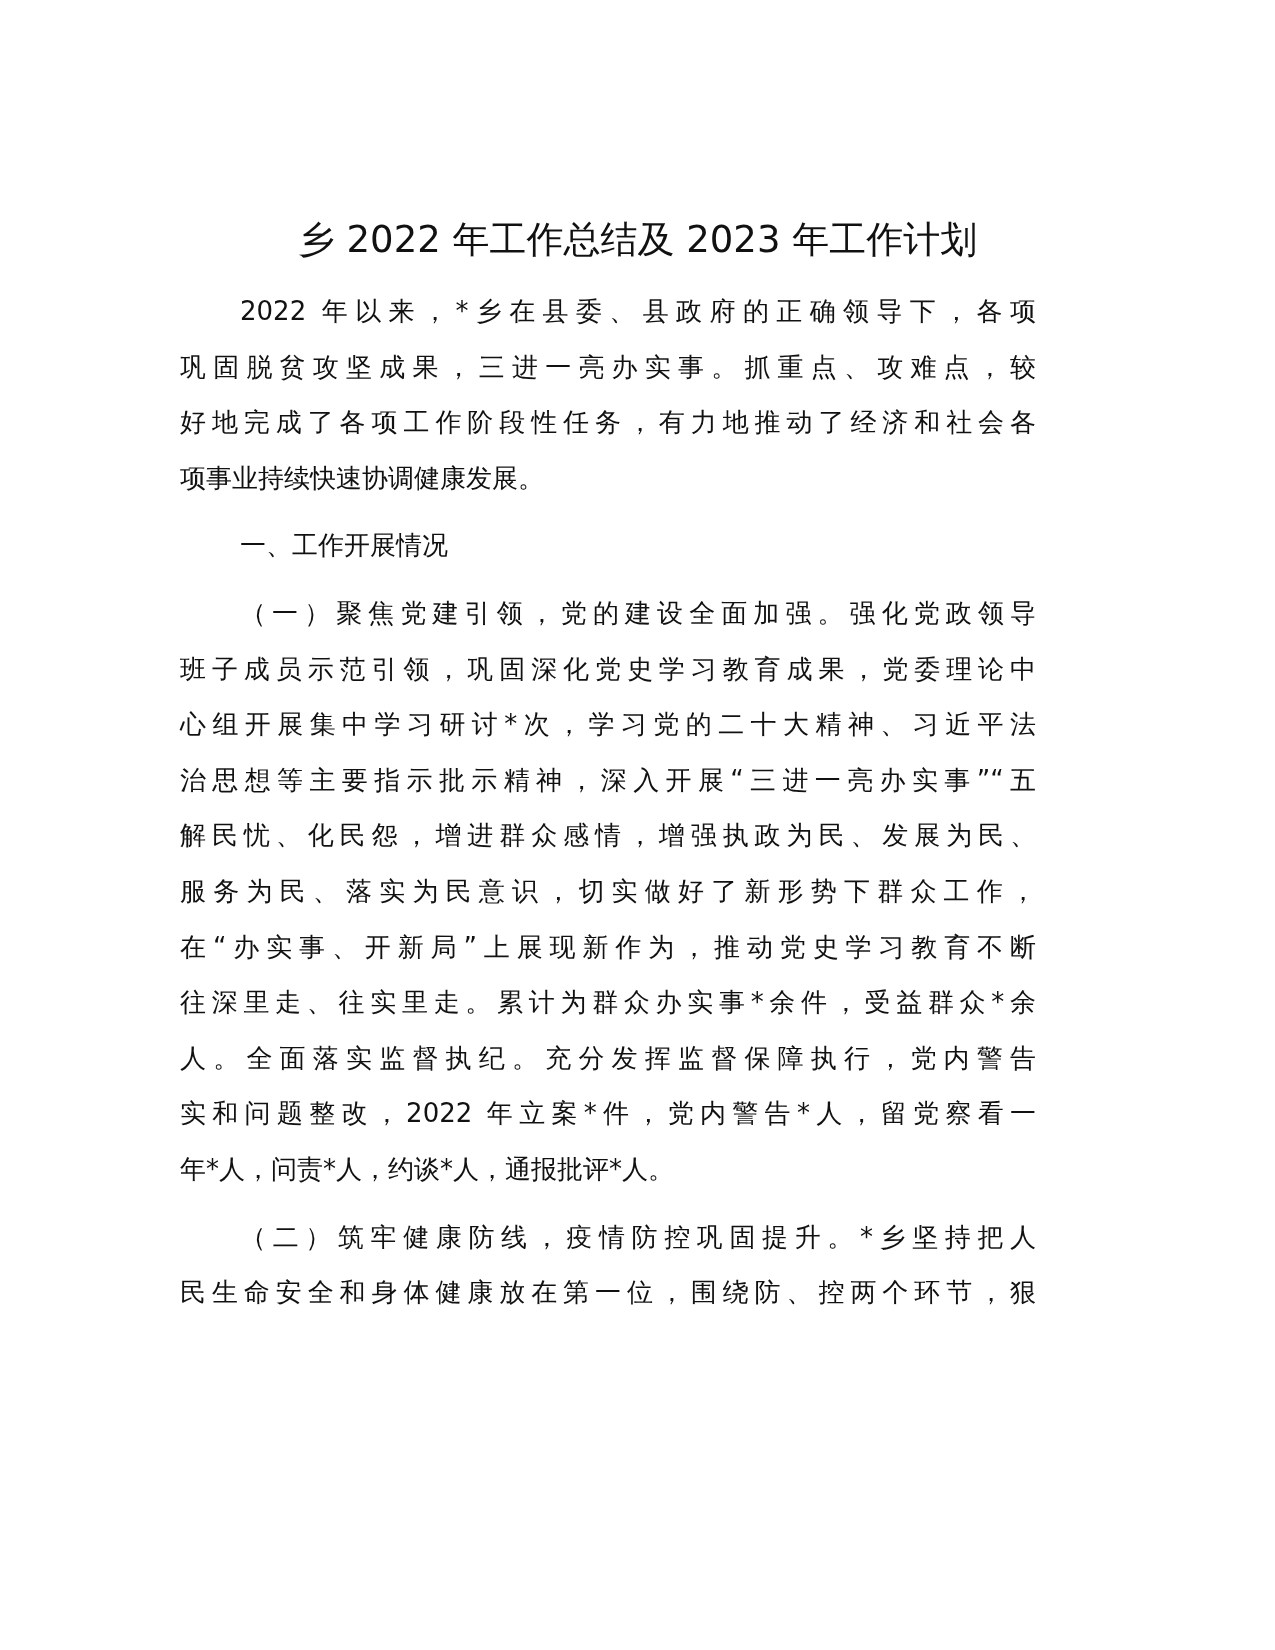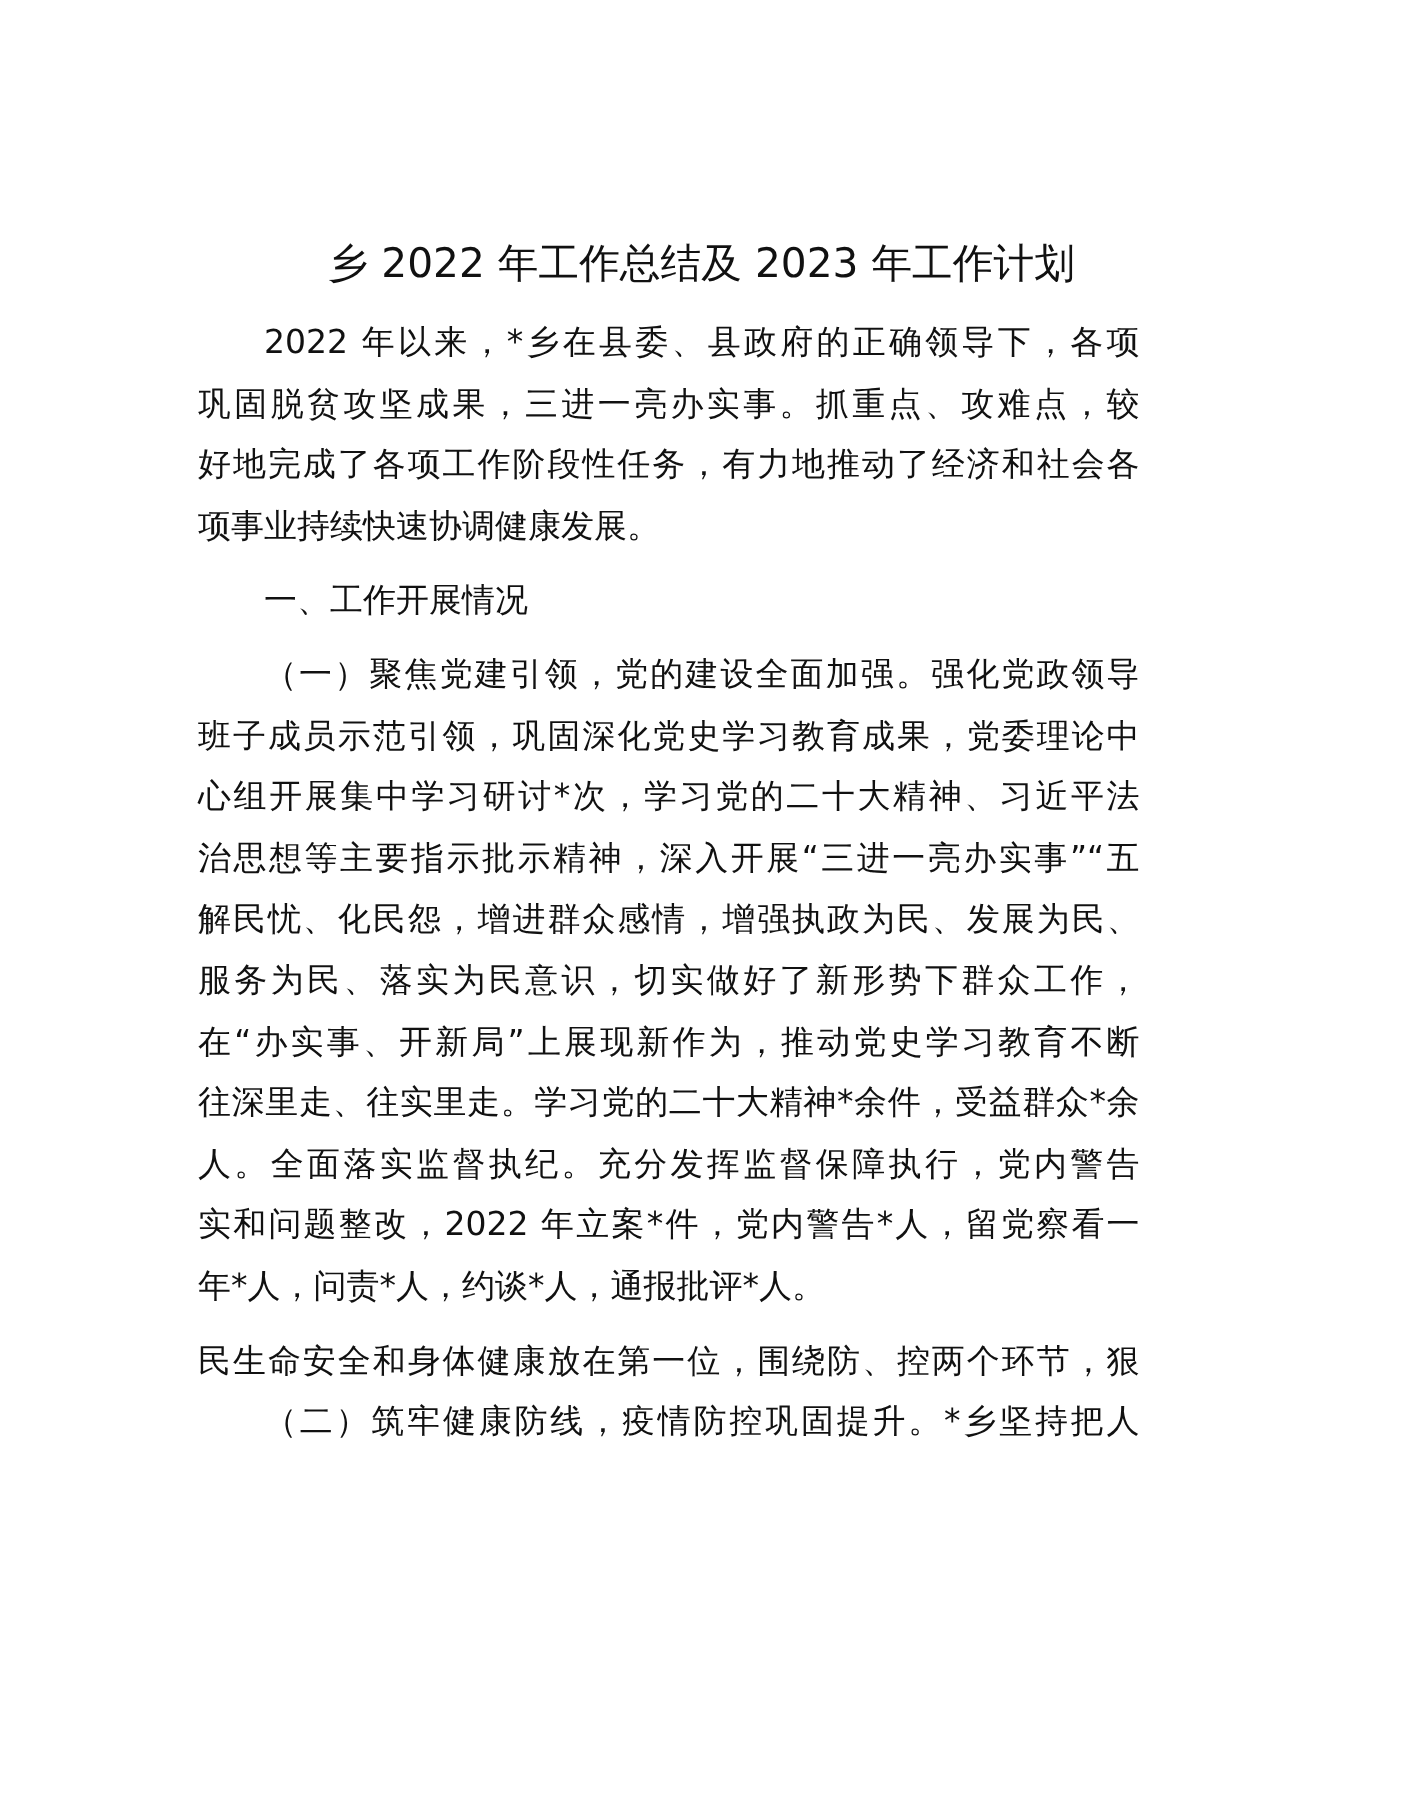--- a/index.html
+++ b/index.html
@@ -2,21 +2,21 @@
 <html><head>
 <meta charset="utf-8">
 <style>
   html, body { margin: 0; padding: 0; background: #ffffff; }
   body { width: 1275px; height: 1650px; position: relative; overflow: hidden;
          font-family: "DejaVu Sans", "Liberation Sans", sans-serif; color: #111111; }
   .page { position: absolute; left: 0; top: 0; width: 1275px; height: 1218px; background: #ffffff; }
   .title { position: absolute; top: 212px; left: 0; width: 1275px; text-align: center;
            font-size: 37px; line-height: 56px; letter-spacing: 0px; color: #111; }
   .body { position: absolute; left: 180px; top: 284px; width: 856px; }
-  .line { display: block; height: 55.6px; line-height: 55.6px; font-size: 30px;
+  .line { display: block; height: 55.6px; line-height: 55.6px; font-size: 26px;
           white-space: nowrap; text-align: justify; text-align-last: justify; }
   .line.last { text-align-last: left; }
   .line.indent { padding-left: 60px; }
   .gap { height: 12px; }
 </style>
 </head>
 <body>
 
 <div class="page">
   <div class="title">乡 2022 年工作总结及 2023 年工作计划</div>
@@ -37,25 +37,25 @@
     <div class="gap"></div>
 
     <div>
       <span class="line indent">（一）聚焦党建引领，党的建设全面加强。强化党政领导</span>
       <span class="line">班子成员示范引领，巩固深化党史学习教育成果，党委理论中</span>
       <span class="line">心组开展集中学习研讨*次，学习党的二十大精神、习近平法</span>
       <span class="line">治思想等主要指示批示精神，深入开展“三进一亮办实事”“五</span>
       <span class="line">解民忧、化民怨，增进群众感情，增强执政为民、发展为民、</span>
       <span class="line">服务为民、落实为民意识，切实做好了新形势下群众工作，</span>
       <span class="line">在“办实事、开新局”上展现新作为，推动党史学习教育不断</span>
-      <span class="line">往深里走、往实里走。学习党的二十大精神*余件，受益群众*余</span>
+      <span class="line">往深里走、往实里走。累计为群众办实事*余件，受益群众*余</span>
       <span class="line">人。全面落实监督执纪。充分发挥监督保障执行，党内警告</span>
       <span class="line">实和问题整改，2022 年立案*件，党内警告*人，留党察看一</span>
       <span class="line last">年*人，问责*人，约谈*人，通报批评*人。</span>
     </div>
     <div class="gap"></div>
 
     <div>
+      <span class="line indent">（二）筑牢健康防线，疫情防控巩固提升。*乡坚持把人</span>
       <span class="line">民生命安全和身体健康放在第一位，围绕防、控两个环节，狠</span>
-      <span class="line indent">（二）筑牢健康防线，疫情防控巩固提升。*乡坚持把人</span>
     </div>
   </div>
 </div>
 
 </body></html>

